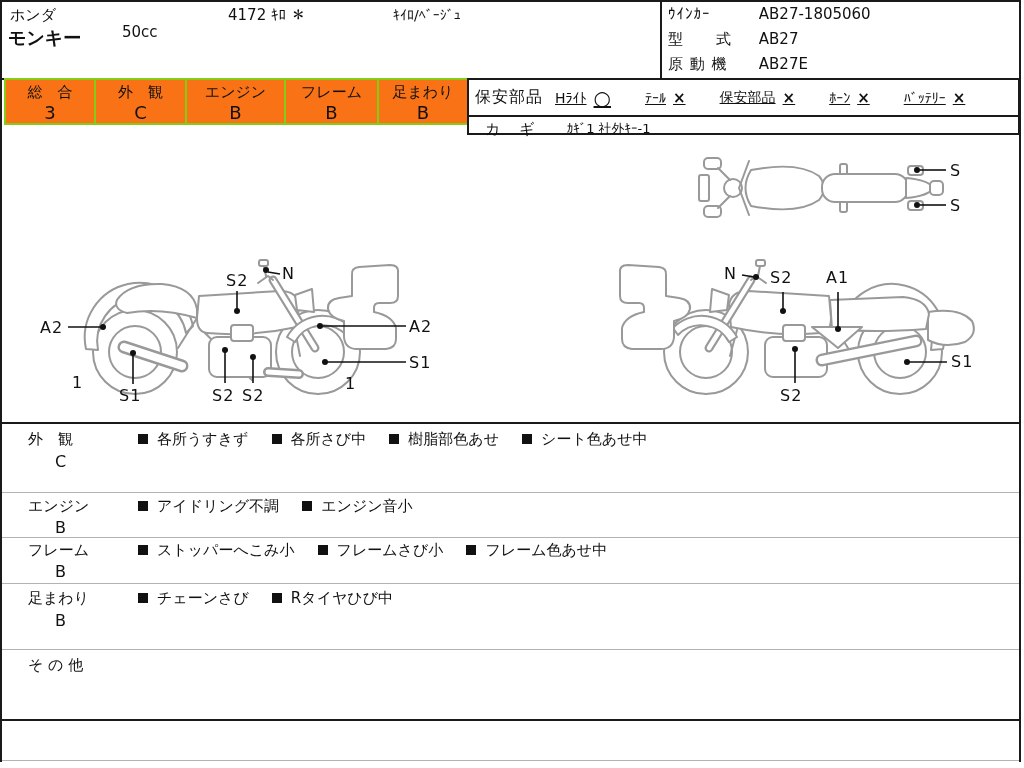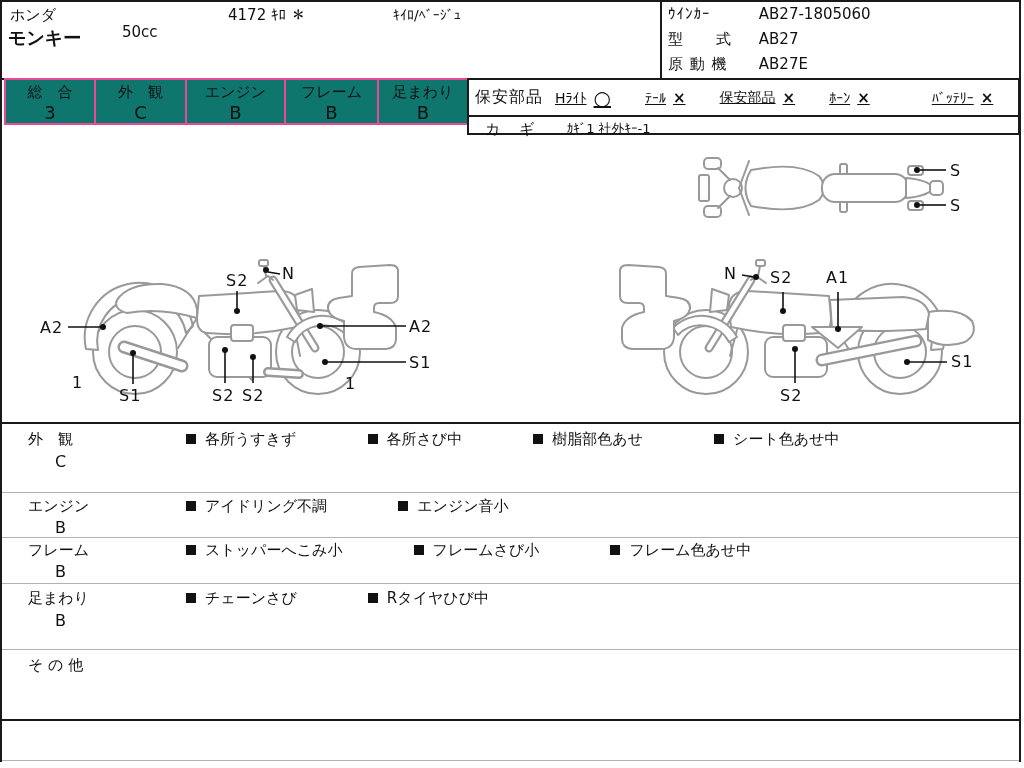--- a/index.html
+++ b/index.html
@@ -8,42 +8,42 @@
   .sheet{position:absolute;inset:0;background:#fff;border-radius:18px;}
   .abs{position:absolute;}
   .dline{position:absolute;background:#1a1a1a;}
   .gline{position:absolute;background:#b3b3b3;}
   
   .h-text{position:absolute;font-size:15px;white-space:nowrap;}
   .h-model{position:absolute;font-size:18px;font-weight:600;white-space:nowrap;}
   .id-row{position:absolute;left:668px;font-size:15px;white-space:nowrap;}
   .id-label{display:inline-block;width:86px;letter-spacing:1px;}
   
-  .rating-box{position:absolute;top:78px;height:47px;box-sizing:border-box;border:2px solid #ec4899;
-              background:#0f766e;display:flex;flex-direction:column;align-items:center;}
+  .rating-box{position:absolute;top:78px;height:47px;box-sizing:border-box;border:2px solid #84cc16;
+              background:#f97316;display:flex;flex-direction:column;align-items:center;}
   .rating-label{font-size:15px;margin-top:3px;white-space:nowrap;}
   .rating-value{font-size:18px;margin-top:0px;}
   .safety-box{position:absolute;left:467px;top:78px;width:553px;height:57px;box-sizing:border-box;
               border:2px solid #1a1a1a;background:#fff;}
   .sp-row1{height:37px;border-bottom:2px solid #1a1a1a;display:flex;align-items:center;padding-left:6px;box-sizing:border-box;}
   .sp-title{font-size:16px;letter-spacing:1px;margin-right:12px;white-space:nowrap;}
   .sp-item{display:inline-flex;align-items:center;margin-right:34px;white-space:nowrap;text-decoration:underline;}
   .sp-label{font-size:14px;}
   .st-ok{font-size:20px;line-height:1;margin-left:7px;font-weight:bold;}
   .st-ng{font-size:15px;font-weight:bold;margin-left:7px;}
   .sp-row2{display:flex;align-items:center;padding-left:16px;height:24px;}
   .key-label{font-size:15px;letter-spacing:2px;white-space:nowrap;}
   .key-value{font-size:13px;margin-left:30px;white-space:nowrap;}
   
   .dlabel{position:absolute;font-size:16px;letter-spacing:1px;white-space:nowrap;}
   
   .sec-label{position:absolute;left:28px;font-size:15px;white-space:nowrap;}
   .sec-grade{position:absolute;left:55px;font-size:16px;}
   .comments{position:absolute;left:138px;white-space:nowrap;}
-  .comment{display:inline-flex;align-items:center;font-size:15px;margin-right:18px;margin-left:48px;}
+  .comment{display:inline-flex;align-items:center;font-size:15px;margin-right:18px;}
   .sq{width:10px;height:10px;background:#111;display:inline-block;margin-right:9px;flex:none;}
 </style>
 </head>
 <body>
 
 <div class="sheet">
 
   <div class="dline" style="left:0;top:0;width:1021px;height:2px;"></div>
   <div class="dline" style="left:0;top:0;width:2px;height:762px;"></div>
   <div class="dline" style="left:1019px;top:0;width:2px;height:762px;"></div>
@@ -106,21 +106,21 @@
         <span class="st-ng">×</span>
       </span>
       <span class="sp-item">
         <span class="sp-label">保安部品</span>
         <span class="st-ng">×</span>
       </span>
       <span class="sp-item">
         <span class="sp-label">ﾎｰﾝ</span>
         <span class="st-ng">×</span>
       </span>
-      <span class="sp-item" style="margin-right:0;margin-left:28px;">
+      <span class="sp-item" style="margin-right:0;">
         <span class="sp-label">ﾊﾞｯﾃﾘｰ</span>
         <span class="st-ng">×</span>
       </span>
     </div>
     <div class="sp-row2">
       <span class="key-label">カ　ギ</span>
       <span class="key-value">ｶｷﾞ1 社外ｷｰ-1</span>
     </div>
   </div>
 

